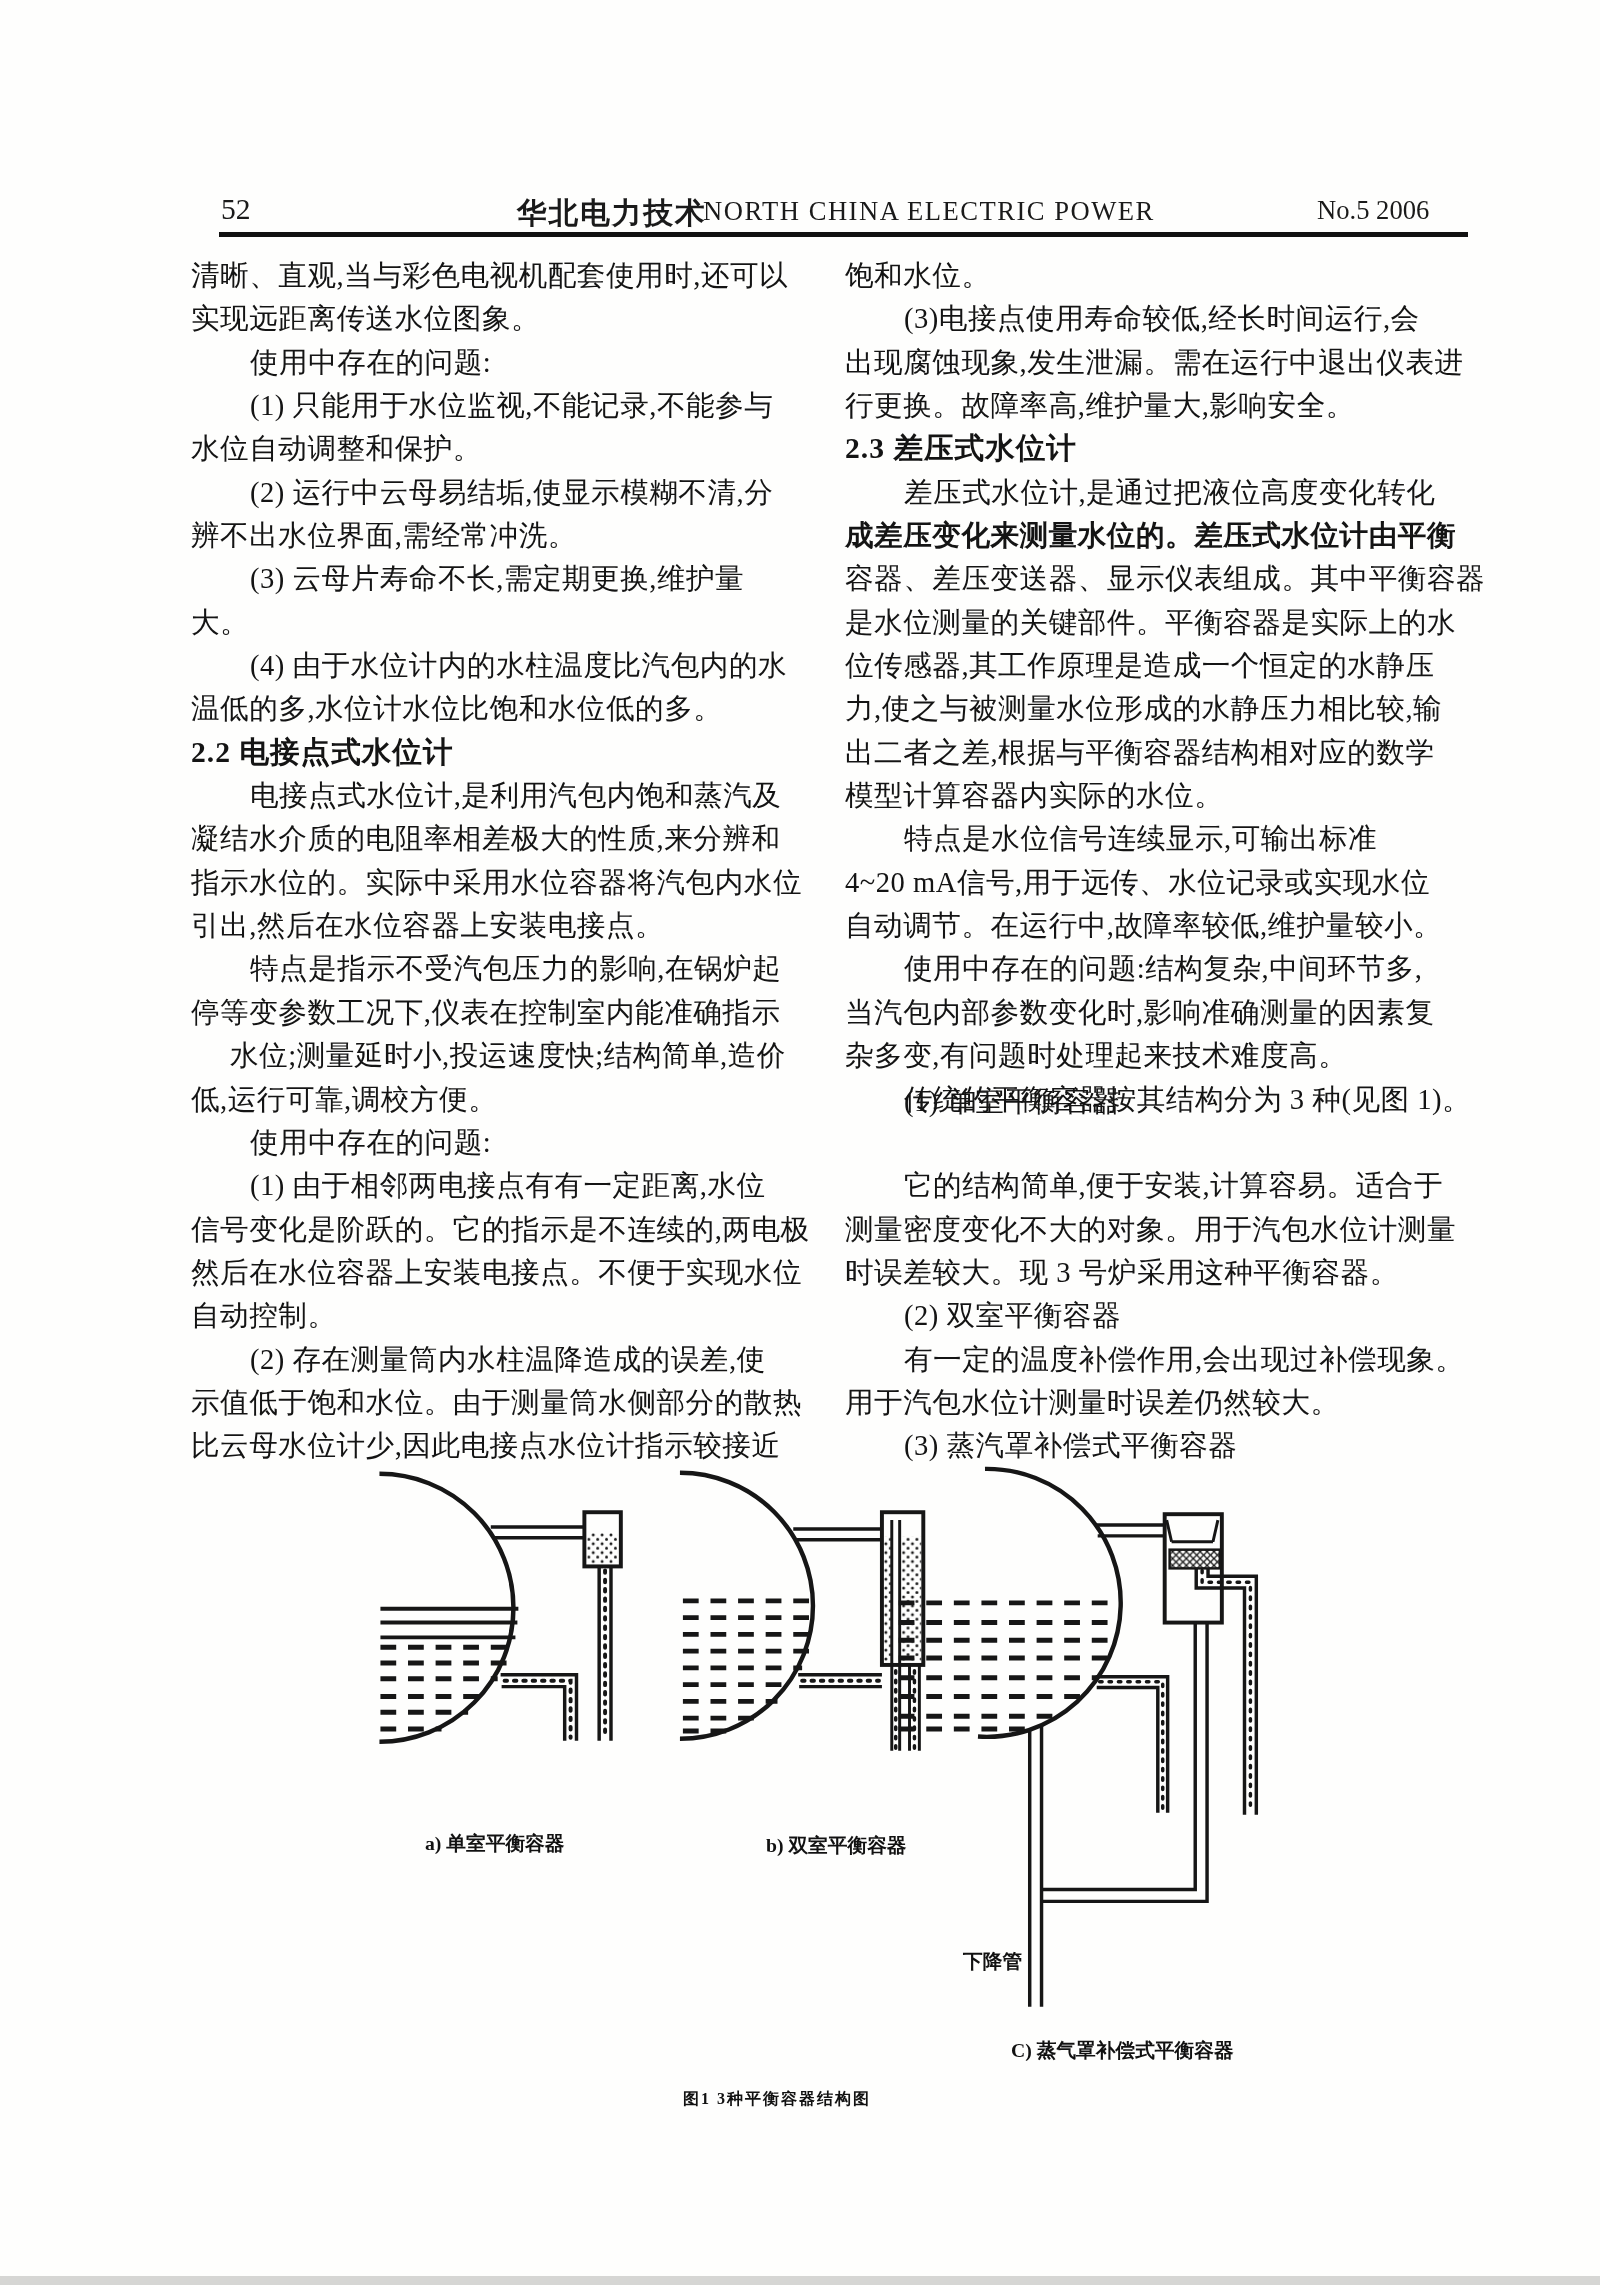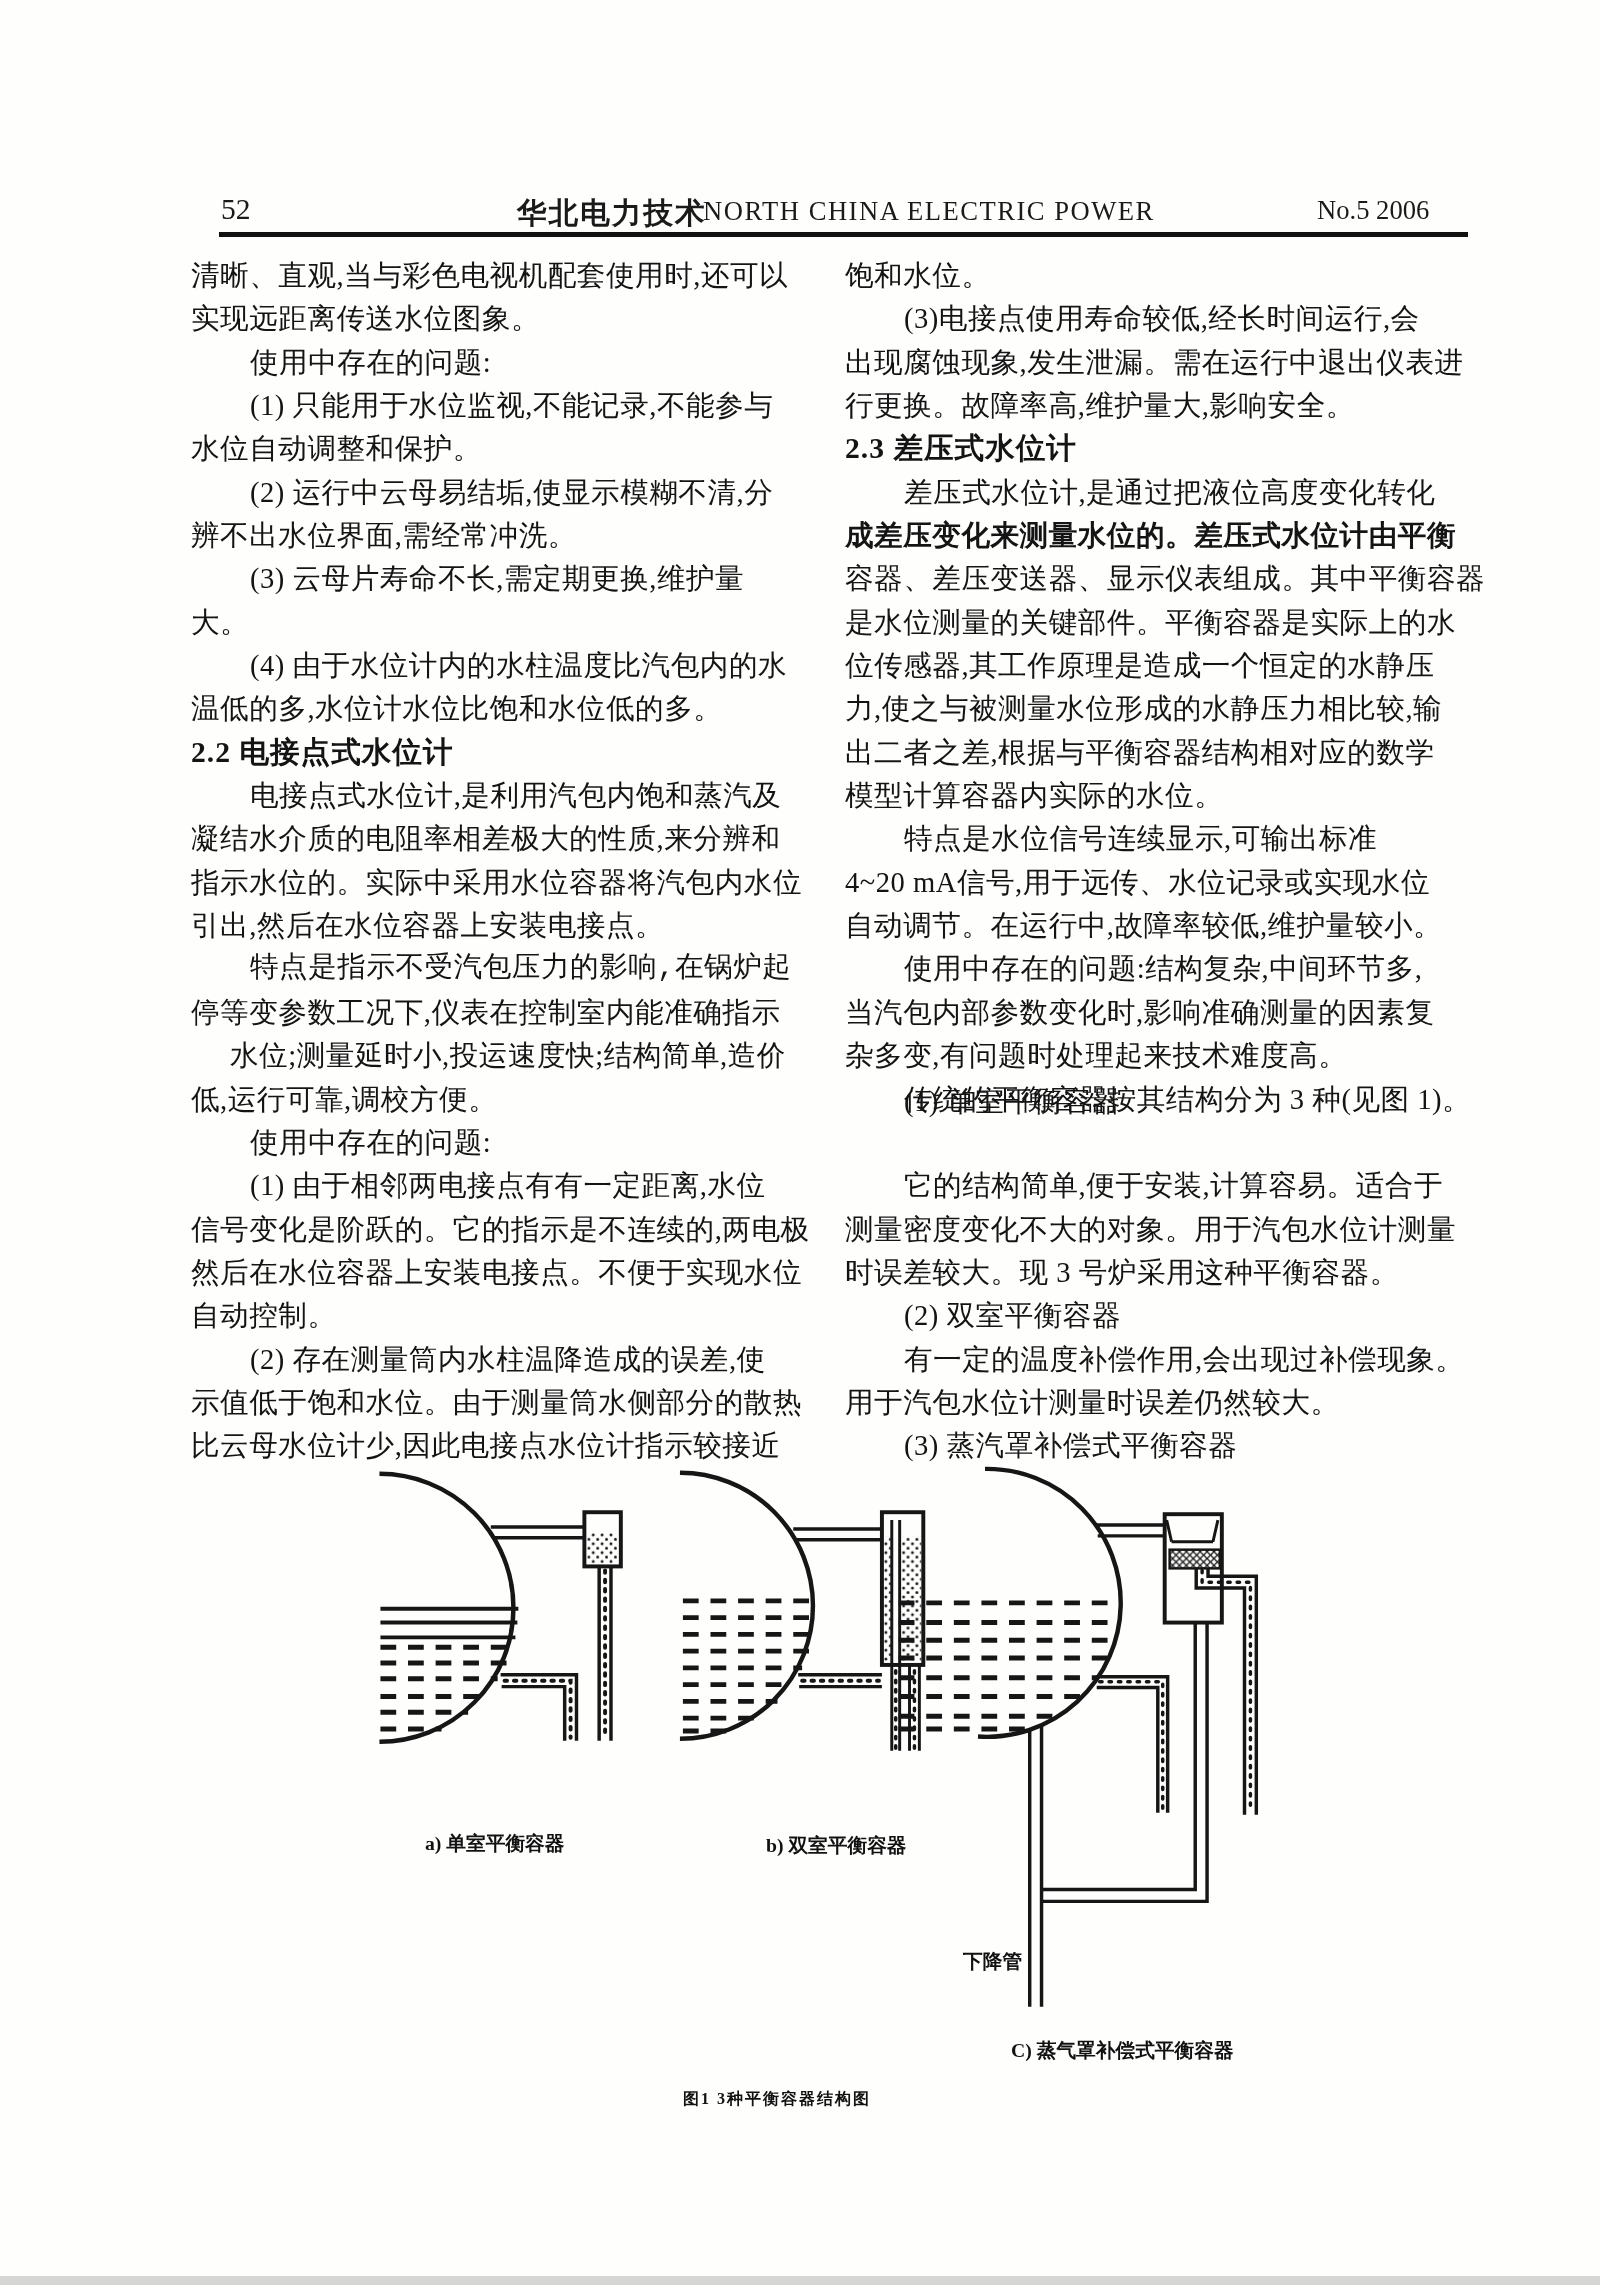--- a/index.html
+++ b/index.html
@@ -59,21 +59,21 @@
       <div class="line" style="top: 260px;">辨不出水位界面,需经常冲洗。</div>
       <div class="line indent" style="top: 303px;">(3) 云母片寿命不长,需定期更换,维护量</div>
       <div class="line" style="top: 347px;">大。</div>
       <div class="line indent" style="top: 390px;">(4) 由于水位计内的水柱温度比汽包内的水</div>
       <div class="line" style="top: 433px;">温低的多,水位计水位比饱和水位低的多。</div>
       <div class="line bold" style="top: 477px;">2.2  电接点式水位计</div>
       <div class="line indent" style="top: 520px;">电接点式水位计,是利用汽包内饱和蒸汽及</div>
       <div class="line" style="top: 563px;">凝结水介质的电阻率相差极大的性质,来分辨和</div>
       <div class="line" style="top: 607px;">指示水位的。实际中采用水位容器将汽包内水位</div>
       <div class="line" style="top: 650px;">引出,然后在水位容器上安装电接点。</div>
-      <div class="line indent" style="top: 693px; font-family: Liberation Mono, monospace;">特点是指示不受汽包压力的影响,在锅炉起</div>
+      <div class="line indent" style="top: 693px;">特点是指示不受汽包压力的影响,在锅炉起</div>
       <div class="line" style="top: 737px;">停等变参数工况下,仪表在控制室内能准确指示</div>
       <div class="line" style="top: 780px; margin-left: 39px;">水位;测量延时小,投运速度快;结构简单,造价</div>
       <div class="line" style="top: 824px;">低,运行可靠,调校方便。</div>
       <div class="line indent" style="top: 867px;">使用中存在的问题:</div>
       <div class="line indent" style="top: 910px;">(1) 由于相邻两电接点有有一定距离,水位</div>
       <div class="line" style="top: 954px;">信号变化是阶跃的。它的指示是不连续的,两电极</div>
       <div class="line" style="top: 997px;">然后在水位容器上安装电接点。不便于实现水位</div>
       <div class="line" style="top: 1040px;">自动控制。</div>
       <div class="line indent" style="top: 1084px;">(2) 存在测量筒内水柱温降造成的误差,使</div>
       <div class="line" style="top: 1127px;">示值低于饱和水位。由于测量筒水侧部分的散热</div>

